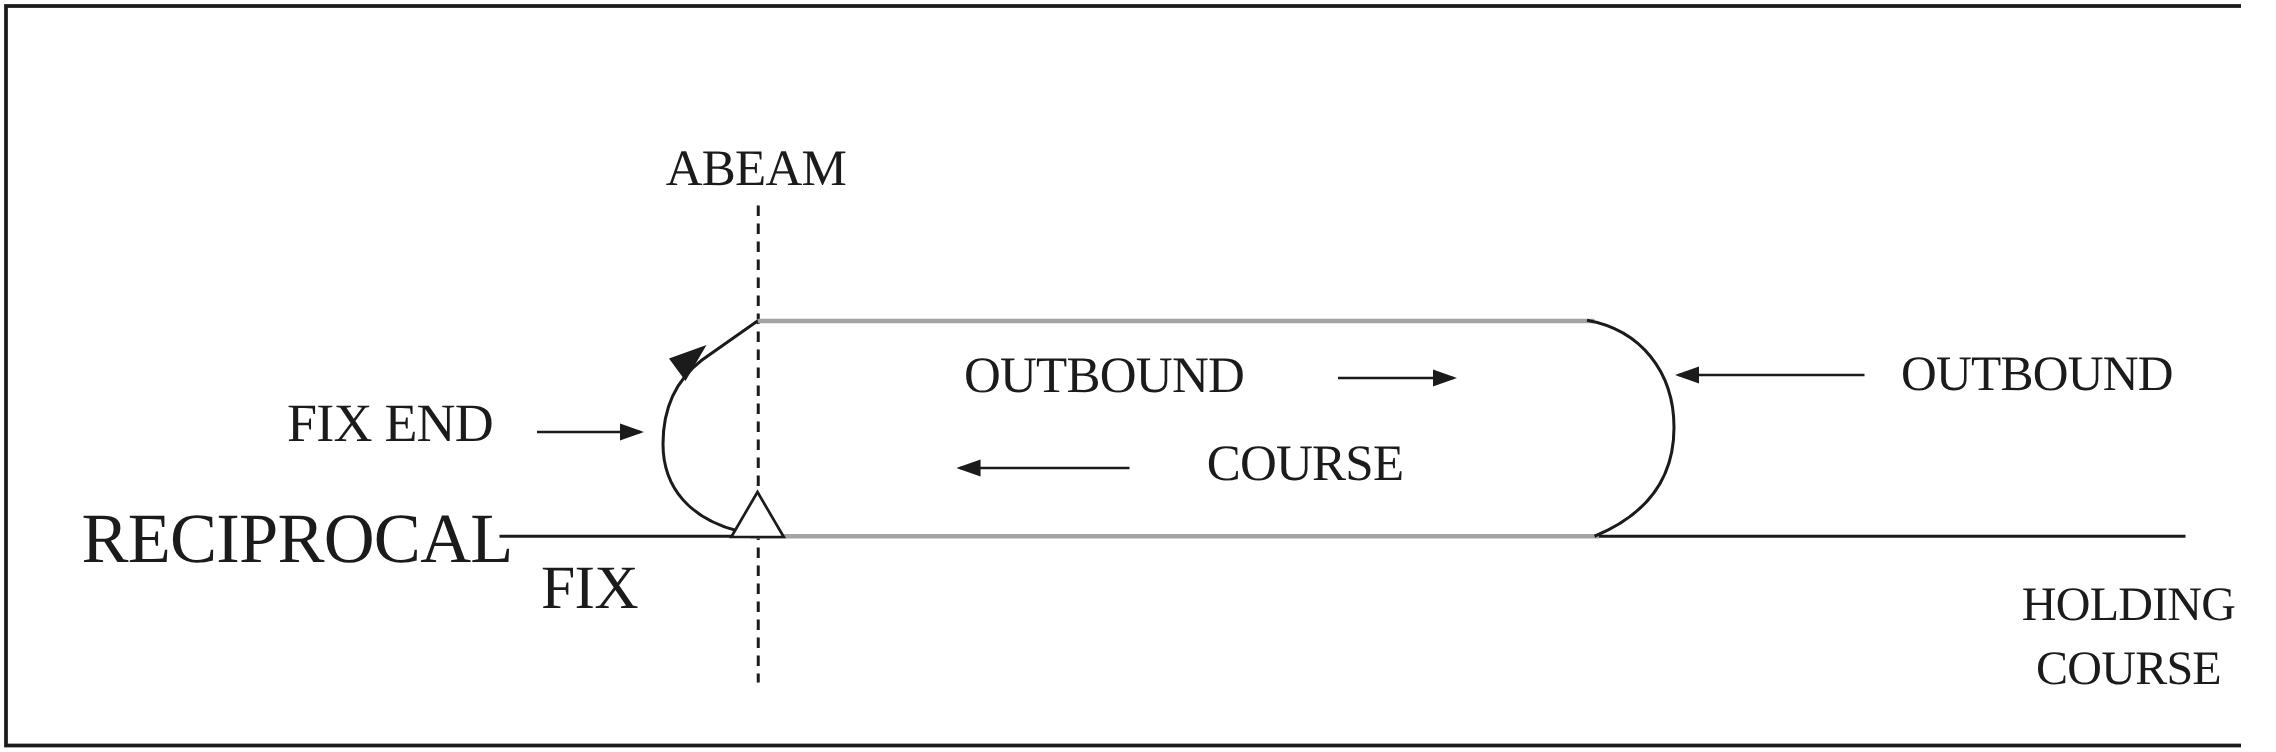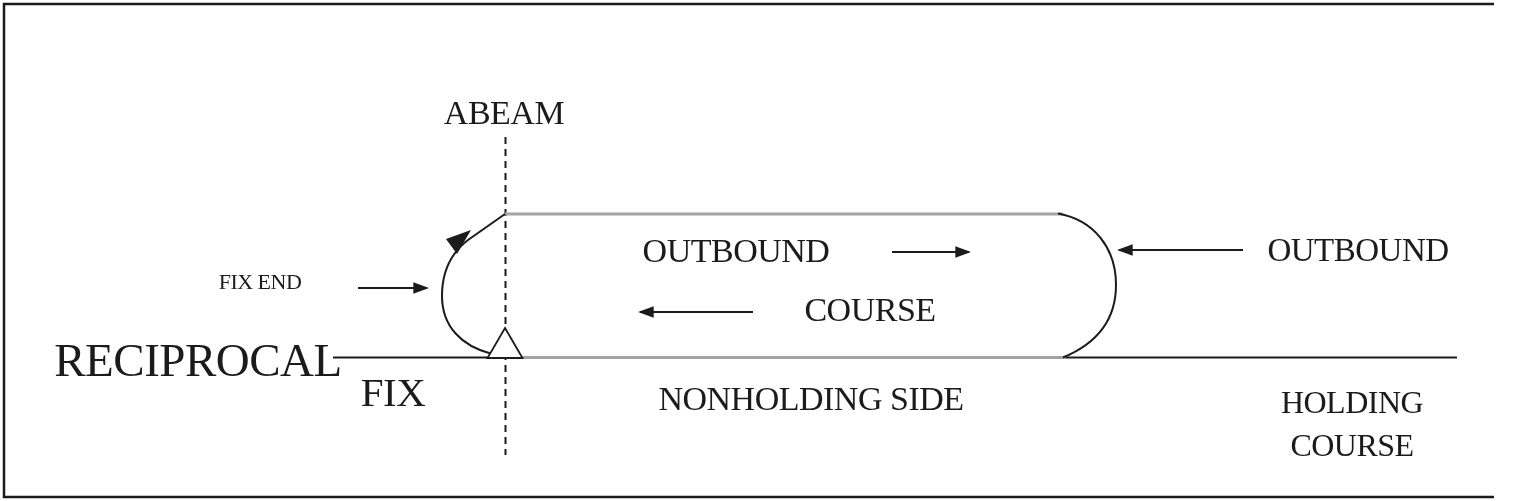--- a/index.html
+++ b/index.html
@@ -28,26 +28,26 @@
     font-size:34px;
     line-height:1;
     letter-spacing:-0.5px;
     color:var(--ink);
   }
   .label.block{text-align:center;}
   .lbl-abeam          {left:504px; top:113px;}
   .lbl-holding-side   {left:772px; top:147px;}
   .lbl-outbound       {left:736px; top:251px;}
   .lbl-inbound        {left:870px; top:310px;}
-  .lbl-fix-end        {left:260px; top:282px; font-size:22px;}
+  .lbl-fix-end        {left:260px; top:282px; font-size:36px;}
   .lbl-reciprocal     {left:198px; top:360px; font-size:47px;}
   .lbl-fix            {left:393px; top:392px; font-size:41px;}
   .lbl-nonholding-side{left:811px; top:399px;}
   .lbl-outbound-end   {left:1358px;top:250px; font-size:33px; line-height:46px;}
-  .lbl-holding-course {left:1352px;top:424px; font-size:32px; line-height:43px;}
+  .lbl-holding-course {left:1419px;top:424px; font-size:32px; line-height:43px;}
 </style>
 </head>
 <body>
 
 <div class="canvas">
 
   <svg width="1517" height="501" viewBox="0 0 1517 501">
     <defs>
       <marker id="arrow" viewBox="0 0 14 10" refX="12" refY="5" markerWidth="16" markerHeight="12" orient="auto" markerUnits="userSpaceOnUse">
         <path d="M0,0 L14,5 L0,10 z" class="fill-ink"></path>
@@ -83,21 +83,20 @@
   <div class="label lbl-outbound">OUTBOUND</div>
 
   <div class="label lbl-inbound">COURSE</div>
 
   <div class="label lbl-fix-end">FIX END</div>
 
   <div class="label lbl-reciprocal">RECIPROCAL</div>
 
   <div class="label lbl-fix">FIX</div>
 
-  <div class="label lbl-nonholding-side">NONHOLDING SIDE</div>
 
   <div class="label block lbl-outbound-end">
     <div>OUTBOUND</div>
   </div>
 
   <div class="label block lbl-holding-course">
     <div>HOLDING</div>
     <div>COURSE</div>
   </div>
 

